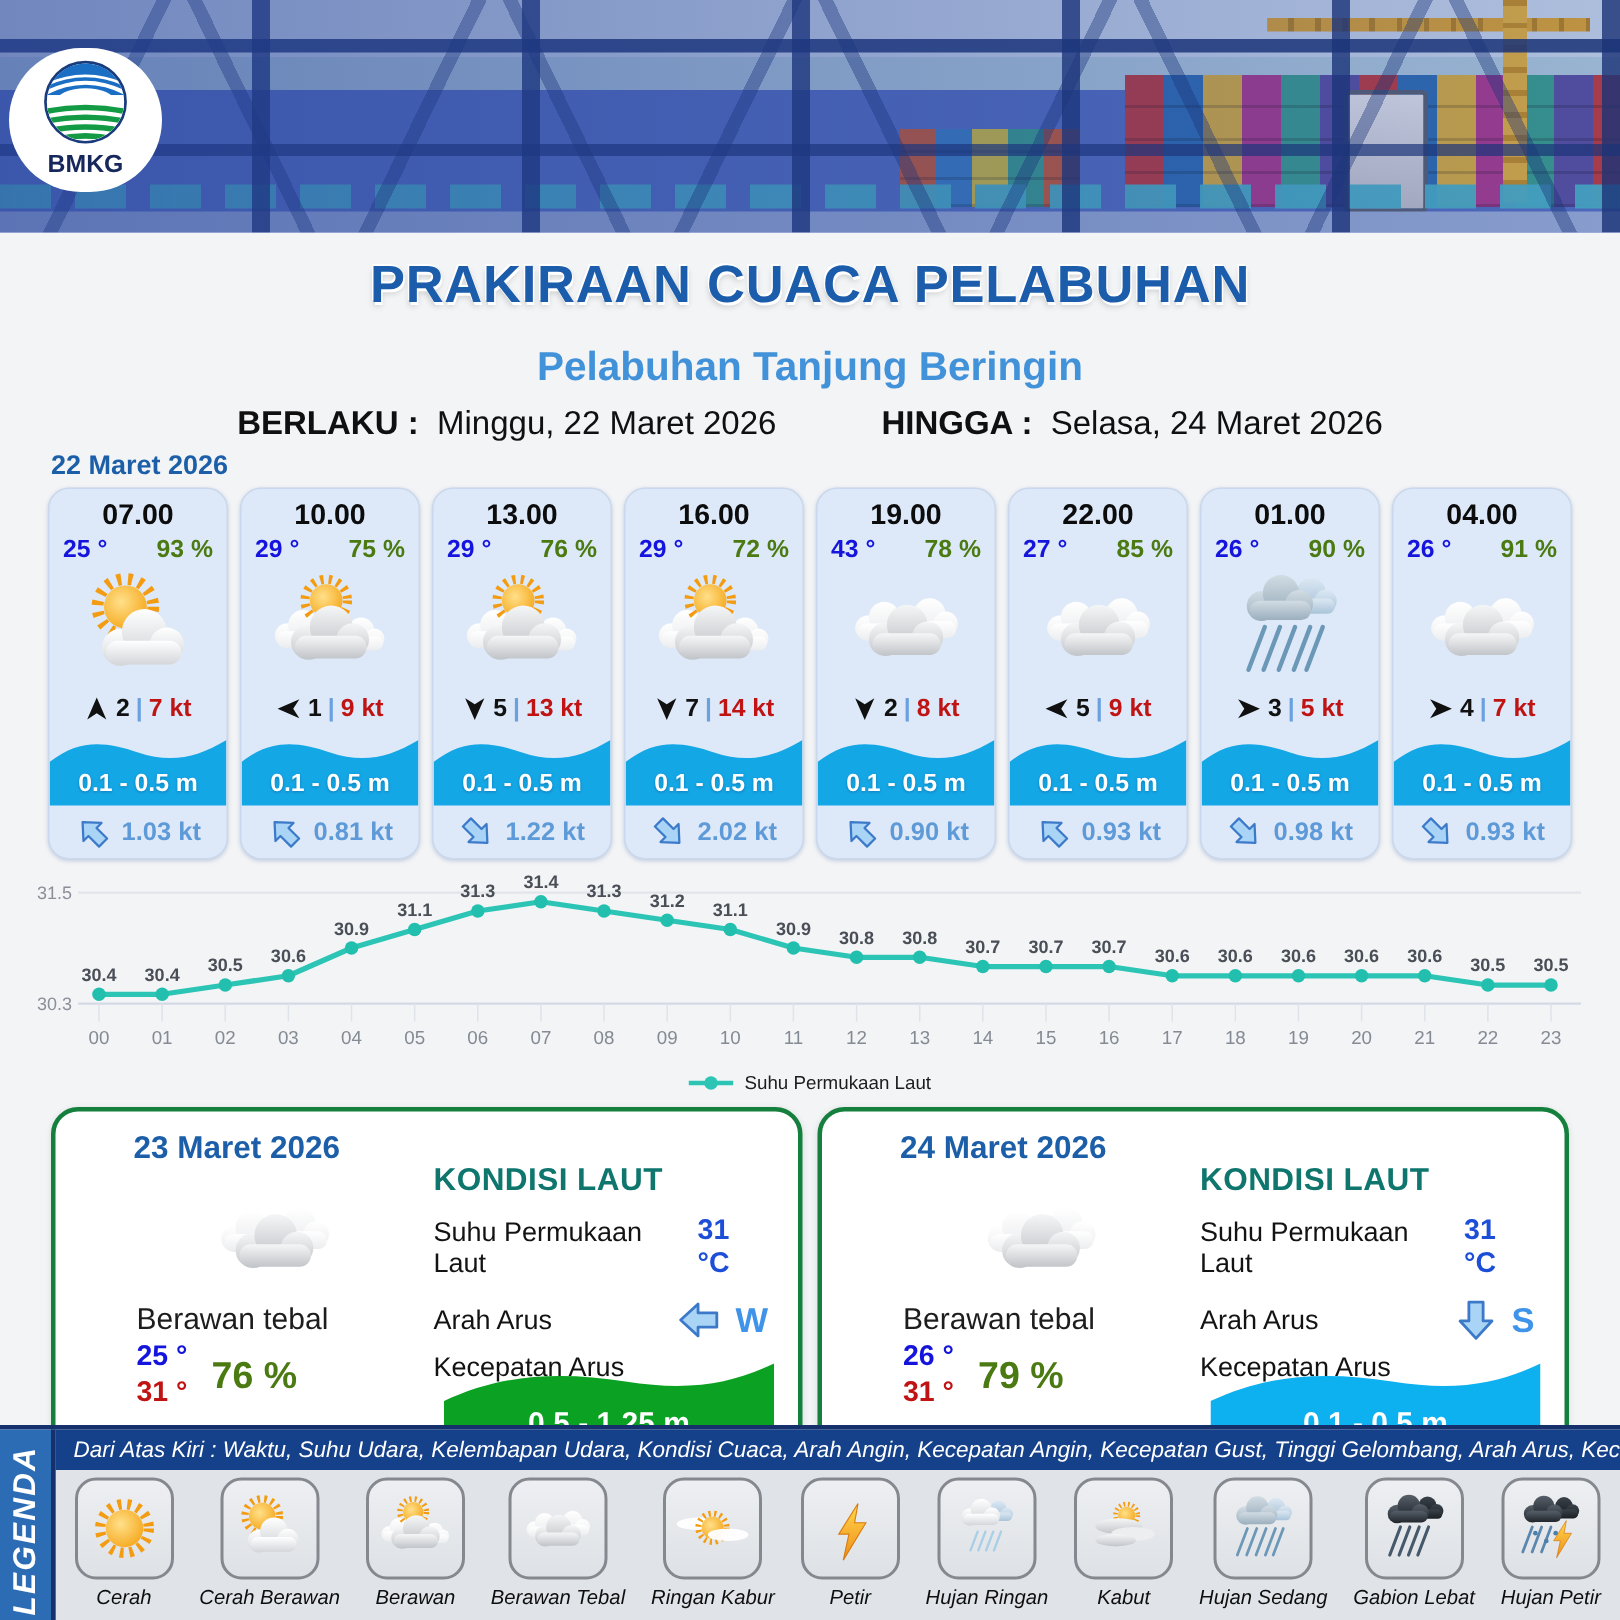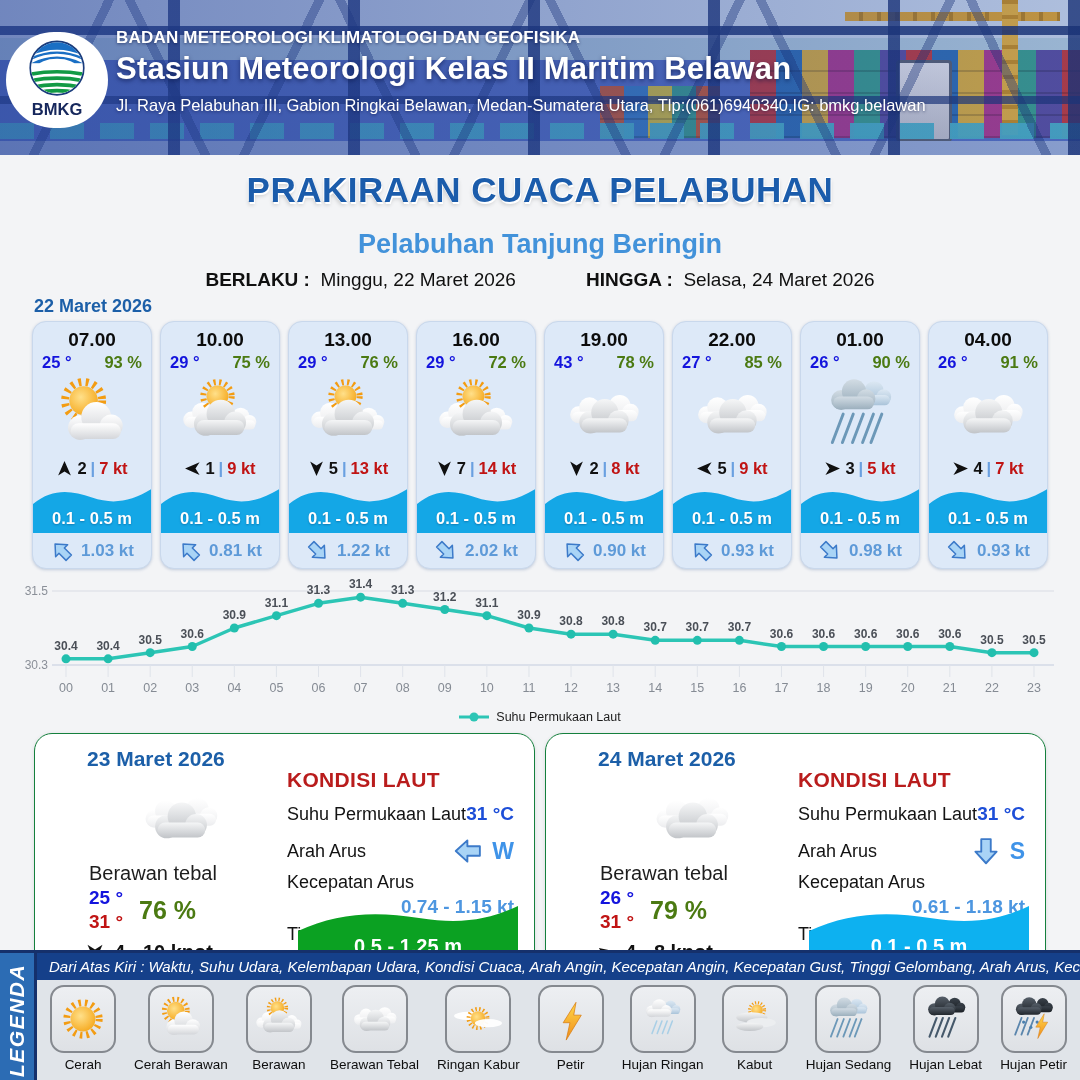--- a/index.html
+++ b/index.html
@@ -50,21 +50,21 @@
   .header-text { position:absolute; left:116px; top:28px; z-index:5; color:#fff; }
   .h-org { font-size:17px; font-weight:bold; letter-spacing:.2px; text-shadow:0 1px 3px rgba(5,15,60,.55); }
   .h-station { font-size:31px; font-weight:bold; margin-top:3px; letter-spacing:.2px; text-shadow:0 2px 4px rgba(5,15,60,.55); }
   .h-address { font-size:16.5px; margin-top:9px; text-shadow:0 1px 3px rgba(5,15,60,.55); }
 
   
   .title-wrap { text-align:center; padding-top:15px; }
   .t-main { font-size:35px; font-weight:bold; color:#1b5cab; letter-spacing:.5px;
     text-shadow:1px 2px 0 #fff, -1px -1px 0 #fff, 0 3px 4px rgba(0,0,0,.18); }
   .t-sub { font-size:27px; font-weight:bold; color:#4292da; margin-top:19px; }
-  .validity { display:flex; justify-content:center; gap:70px; margin-top:9px; font-size:19px; color:#101010; }
+  .validity { display:flex; justify-content:center; gap:70px; margin-top:9px; font-size:22px; color:#101010; }
   .validity b { font-weight:bold; }
   .fdate { margin:5px 0 0 34px; text-align:left; color:#1c5fa8; font-weight:bold; font-size:18px; }
 
   
   .cards { display:flex; gap:8px; margin:4px 32px 0; }
   .card { flex:1; min-width:0; background:#dde9f8; border:1px solid #c9d8ec; border-radius:14px;
     height:248px; display:flex; flex-direction:column; overflow:hidden;
     box-shadow:0 1px 3px rgba(80,110,160,.3); }
   .c-time { text-align:center; font-weight:bold; font-size:19px; color:#0c0c0c; margin-top:7px; }
   .c-tr { display:flex; justify-content:space-between; padding:0 9px; font-size:16.5px; font-weight:bold; margin-top:2px; }
@@ -80,34 +80,34 @@
   .c-cur { height:38px; display:flex; align-items:center; justify-content:center; gap:7px;
     color:#5e9ad8; font-weight:bold; font-size:17px; }
 
   
   .chart-wrap { margin:6px 18px 0; }
   .chart-legend { display:flex; justify-content:center; align-items:center; gap:7px;
     font-size:12.5px; color:#1c1c1c; margin-top:1px; }
 
   
   .daily { display:flex; gap:10px; margin:9px 34px 0; }
-  .dcard { flex:1; background:#fff; border:1px solid #15803d; border-radius:18px; height:246px;
+  .dcard { flex:1; background:#fff; border:3px solid #15803d; border-radius:18px; height:246px;
     position:relative; box-shadow:0 1px 4px rgba(0,0,0,.1); padding:13px 18px; }
   .d-date { color:#1c5fa8; font-weight:bold; font-size:21px; margin-left:34px; }
   .d-left { position:absolute; left:46px; top:40px; width:200px; }
   .d-icon { height:86px; display:flex; justify-content:center; }
   .d-cond { font-size:20px; color:#1d1d1d; margin-top:2px; padding-left:8px; }
   .d-temps { display:flex; align-items:center; gap:16px; padding-left:8px; margin-top:2px; }
   .d-tmin { color:#1414dd; font-weight:bold; font-size:19px; }
   .d-tmax { color:#c01414; font-weight:bold; font-size:19px; margin-top:2px; }
   .d-rh { color:#4b7a12; font-weight:bold; font-size:25px; }
   .d-wind { display:flex; align-items:center; gap:9px; font-size:20px; font-weight:bold; color:#111; margin-top:8px; padding-left:4px; }
   .d-gust { color:#c01414; font-weight:bold; font-size:19px; margin:4px 0 0 44px; }
   .d-right { position:absolute; left:252px; right:20px; top:34px; }
-  .k-head { color:#b91c1c; font-weight:bold; font-size:21px; letter-spacing:.3px; }
+  .k-head { color:#0f766e; font-weight:bold; font-size:21px; letter-spacing:.3px; }
   .k-row { display:flex; justify-content:space-between; align-items:center; margin-top:11px; }
   .k-label { font-size:18px; color:#131313; }
   .k-val { color:#1d4ed8; font-weight:bold; font-size:19px; }
   .k-dir { display:flex; align-items:center; gap:9px; }
   .k-dir-letter { color:#3f93e8; font-weight:bold; font-size:23px; }
   .k-val-line { text-align:right; margin-top:3px; color:#4d96e0; font-weight:bold; font-size:19px; }
   .d-badge { position:absolute; right:16px; bottom:13px; width:220px; height:64px; }
   .d-badge svg { position:absolute; inset:0; width:100%; height:100%; }
   .d-badge .wv-txt { position:absolute; bottom:7px; width:100%; text-align:center;
     color:#fff; font-weight:bold; font-size:20px; }
@@ -118,21 +118,21 @@
   .l-band { width:37px; background:#2c6cb4; border-right:3px solid #15306b; position:relative; overflow:hidden; }
   .l-band span { position:absolute; left:5px; top:124px; transform:rotate(-90deg); transform-origin:0 0;
     color:#fff; font-weight:bold; font-style:italic; font-size:21px; letter-spacing:1.5px; white-space:nowrap; }
   .l-main { flex:1; display:flex; flex-direction:column; min-width:0; }
   .l-desc { background:#15408a; color:#fff; font-style:italic; font-size:15px; padding:5px 8px 5px 12px; white-space:nowrap; }
   .l-items { flex:1; display:flex; align-items:center; justify-content:space-around; padding:2px 4px 6px; }
   .l-item { display:flex; flex-direction:column; align-items:center; }
   .l-box { width:66px; height:68px; border:2px solid #85898f; border-radius:14px;
     display:flex; align-items:center; justify-content:center;
     background:linear-gradient(#edeff2,#dee1e5); }
-  .l-label { font-size:13.5px; color:#0e0e0e; margin-top:4px; white-space:nowrap; }
+  .l-label { font-size:13.5px; color:#0e0e0e; margin-top:4px; white-space:nowrap;font-style:italic; }
 
   .rot { display:inline-flex; }
 </style>
 </head>
 <body>
 
 <svg width="0" height="0" style="position:absolute" aria-hidden="true">
   <defs>
     <radialGradient id="gSun" cx="40%" cy="38%" r="70%">
         <stop offset="0" stop-color="#ffe08a"></stop>
@@ -203,25 +203,20 @@
         <ellipse cx="50" cy="36" rx="21" ry="9" fill="#fff"></ellipse>
         <path d="M20 44 Q50 38 80 44" stroke="#129a44" stroke-width="4" fill="none"></path>
         <path d="M20 51 Q50 45 80 51" stroke="#129a44" stroke-width="4" fill="none"></path>
         <path d="M22 58 Q50 52 78 58" stroke="#129a44" stroke-width="4" fill="none"></path>
         <path d="M28 64 Q50 59 72 64" stroke="#129a44" stroke-width="4" fill="none"></path>
       </g>
       <text x="50" y="88" text-anchor="middle" font-size="18" font-weight="bold" fill="#16275c" font-family="Liberation Sans, sans-serif">BMKG</text>
     </svg>
   </div>
 
-  <div class="header-text">
-    <div class="h-org">BADAN METEOROLOGI KLIMATOLOGI DAN GEOFISIKA</div>
-    <div class="h-station">Stasiun Meteorologi Kelas II Maritim Belawan</div>
-    <div class="h-address">Jl. Raya Pelabuhan III, Gabion Ringkai Belawan, Medan-Sumatera Utara, Tlp:(061)6940340,IG: bmkg.belawan</div>
-  </div>
 </div>
 
 <div class="title-wrap">
   <div class="t-main">PRAKIRAAN CUACA PELABUHAN</div>
   <div class="t-sub">Pelabuhan Tanjung Beringin</div>
   <div class="validity">
     <span><b>BERLAKU :</b>&nbsp;&nbsp;<span>Minggu, 22 Maret 2026</span></span>
     <span><b>HINGGA :</b>&nbsp;&nbsp;<span>Selasa, 24 Maret 2026</span></span>
   </div>
   <div class="fdate">22 Maret 2026</div>
@@ -1090,21 +1085,21 @@
     <circle cx="1" cy="-8" r="17" fill="url(#gDark)"></circle>
     <circle cx="18" cy="2" r="13" fill="url(#gDark)"></circle>
     <rect x="-28" y="-1" width="57" height="18" rx="9" fill="url(#gDark)"></rect>
               </g>
               <line x1="32" y1="48" x2="18.32" y2="84" stroke="#46596b" stroke-width="4" stroke-linecap="round"></line>
               <line x1="44" y1="48" x2="30.32" y2="84" stroke="#46596b" stroke-width="4" stroke-linecap="round"></line>
               <line x1="56" y1="48" x2="42.32" y2="84" stroke="#46596b" stroke-width="4" stroke-linecap="round"></line>
               <line x1="68" y1="48" x2="54.32" y2="84" stroke="#46596b" stroke-width="4" stroke-linecap="round"></line>
             </svg>
           </div>
-    <div class="l-label">Hujan Lebat</div>
+    <div class="l-label">Gabion Lebat</div>
   </div>
   <div class="l-item">
     <div class="l-box">
             <svg width="52" height="52" viewBox="0 0 100 100">
               <g transform="translate(66 26) scale(0.65)">
     <circle cx="-17" cy="4" r="14" fill="url(#gDark2)"></circle>
     <circle cx="1" cy="-8" r="17" fill="url(#gDark2)"></circle>
     <circle cx="18" cy="2" r="13" fill="url(#gDark2)"></circle>
     <rect x="-28" y="-1" width="57" height="18" rx="9" fill="url(#gDark2)"></rect>
               </g>

